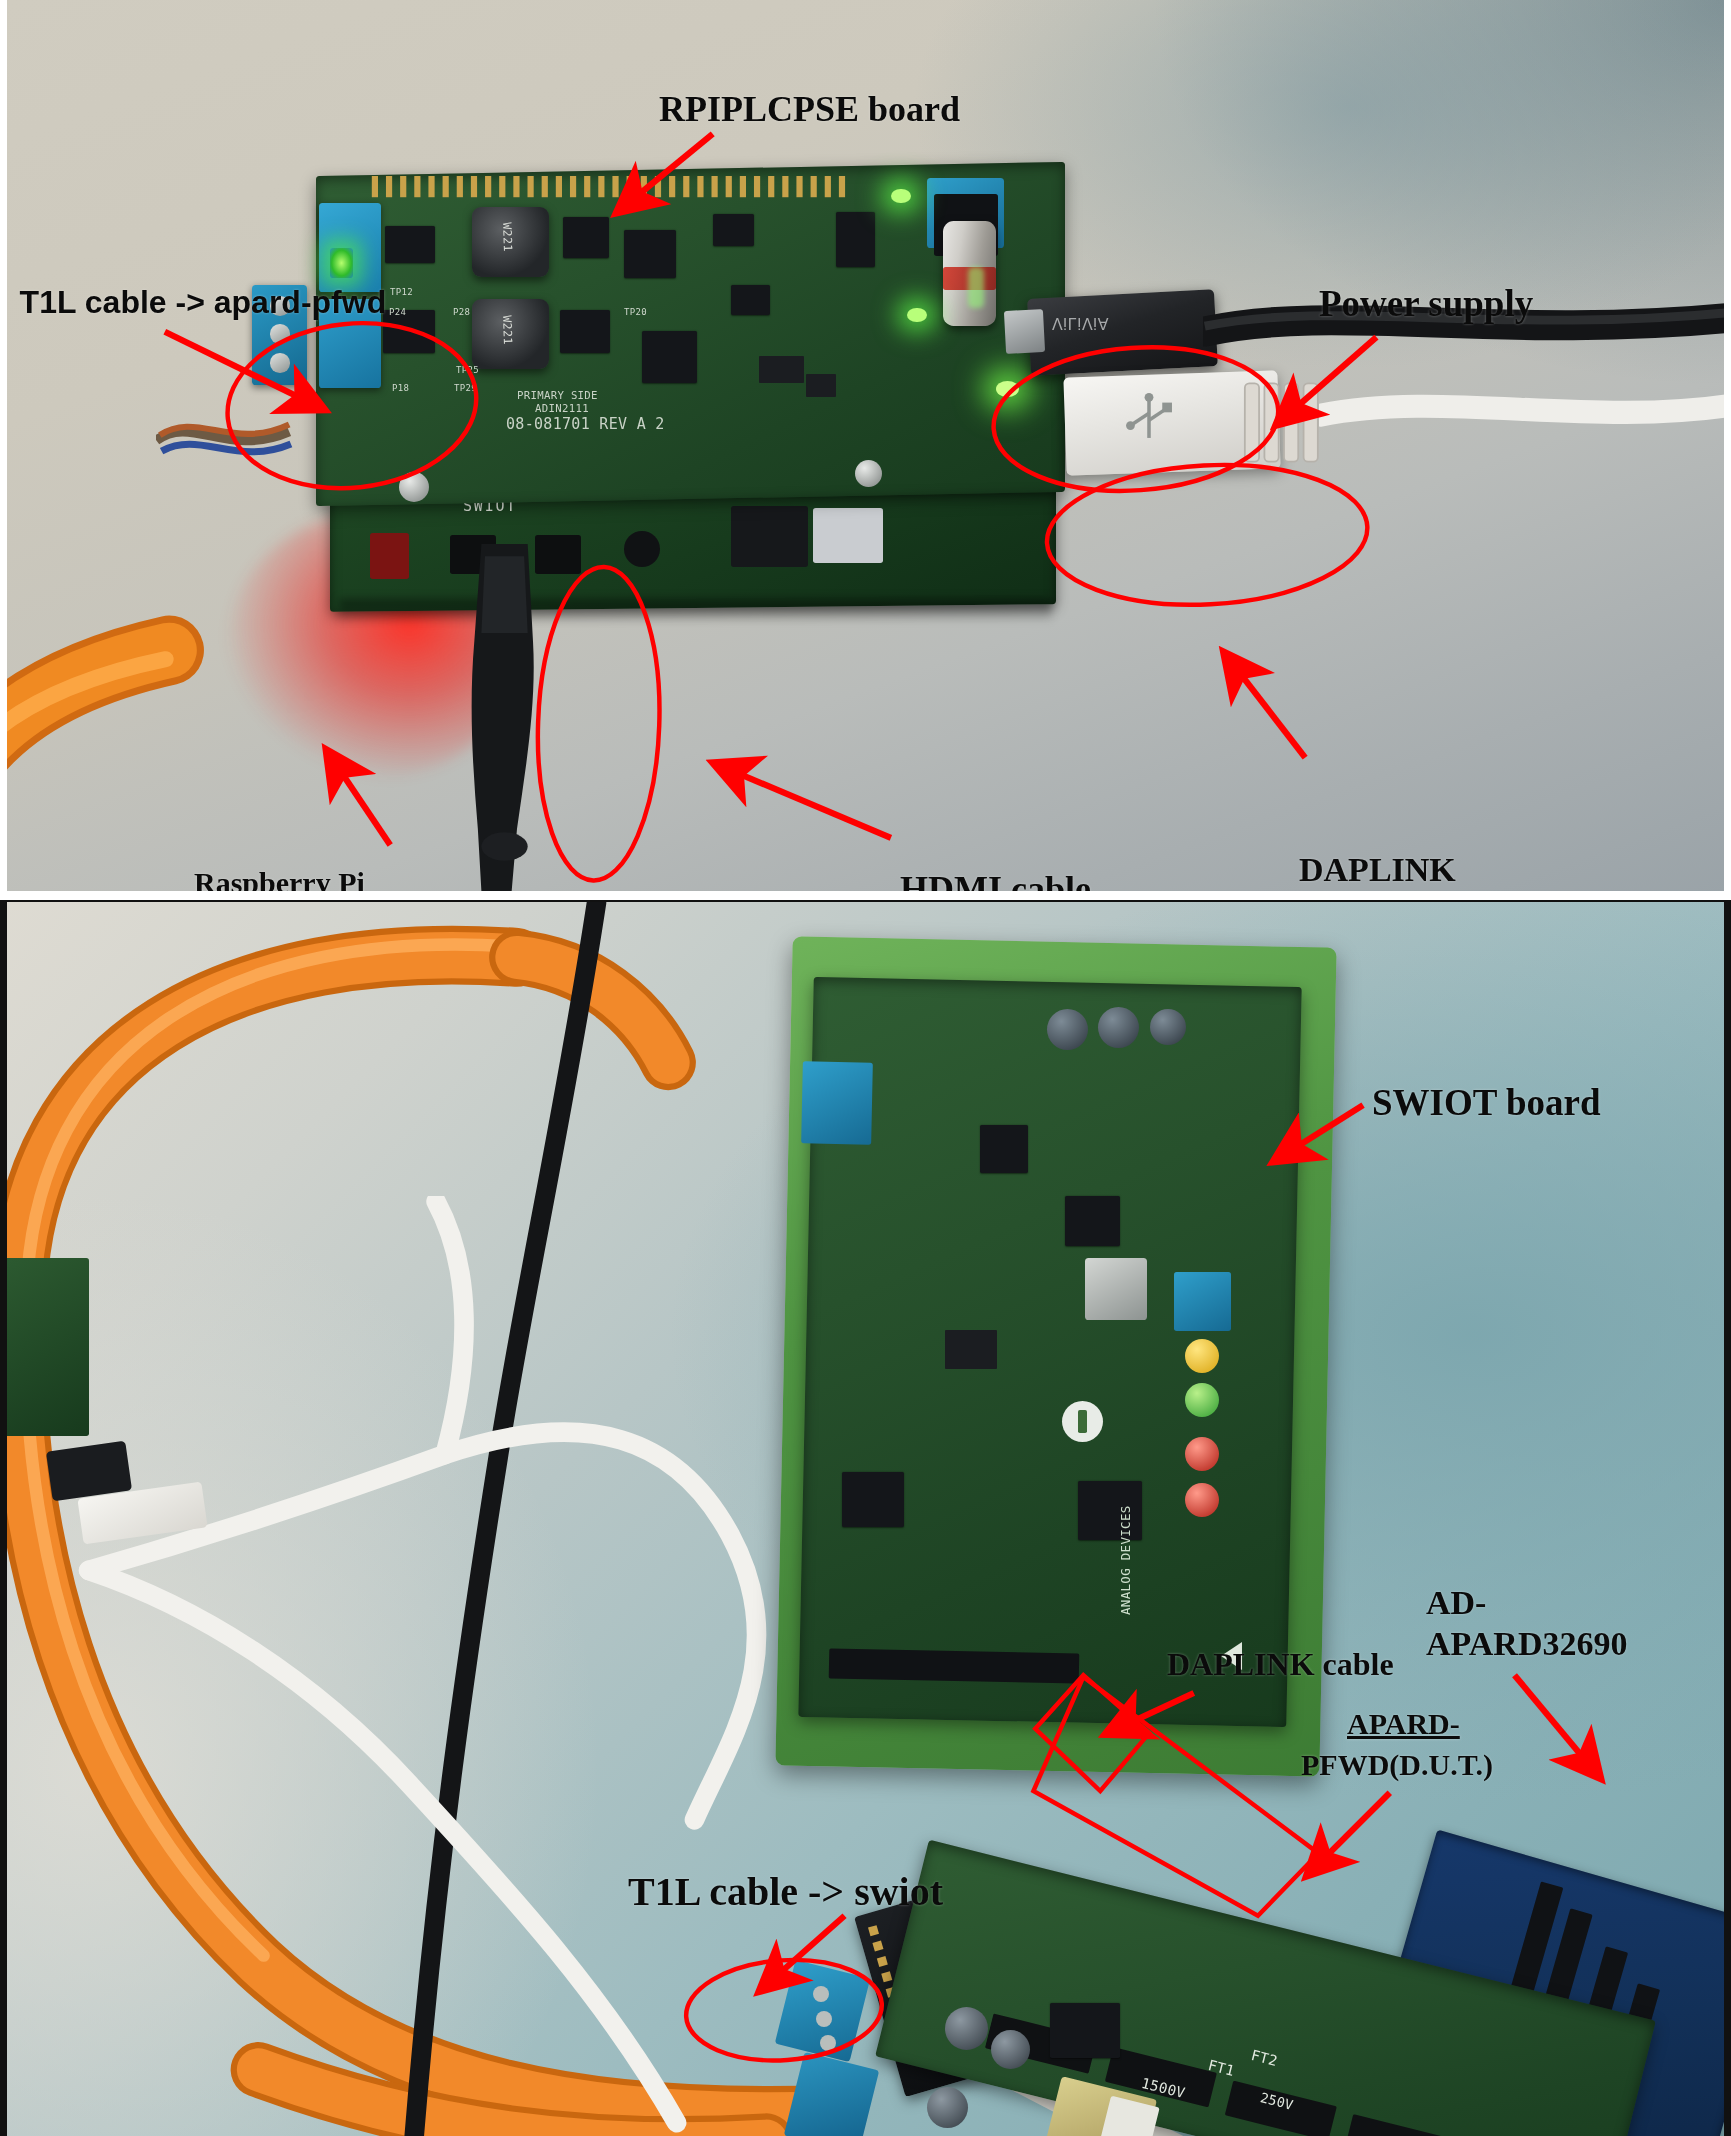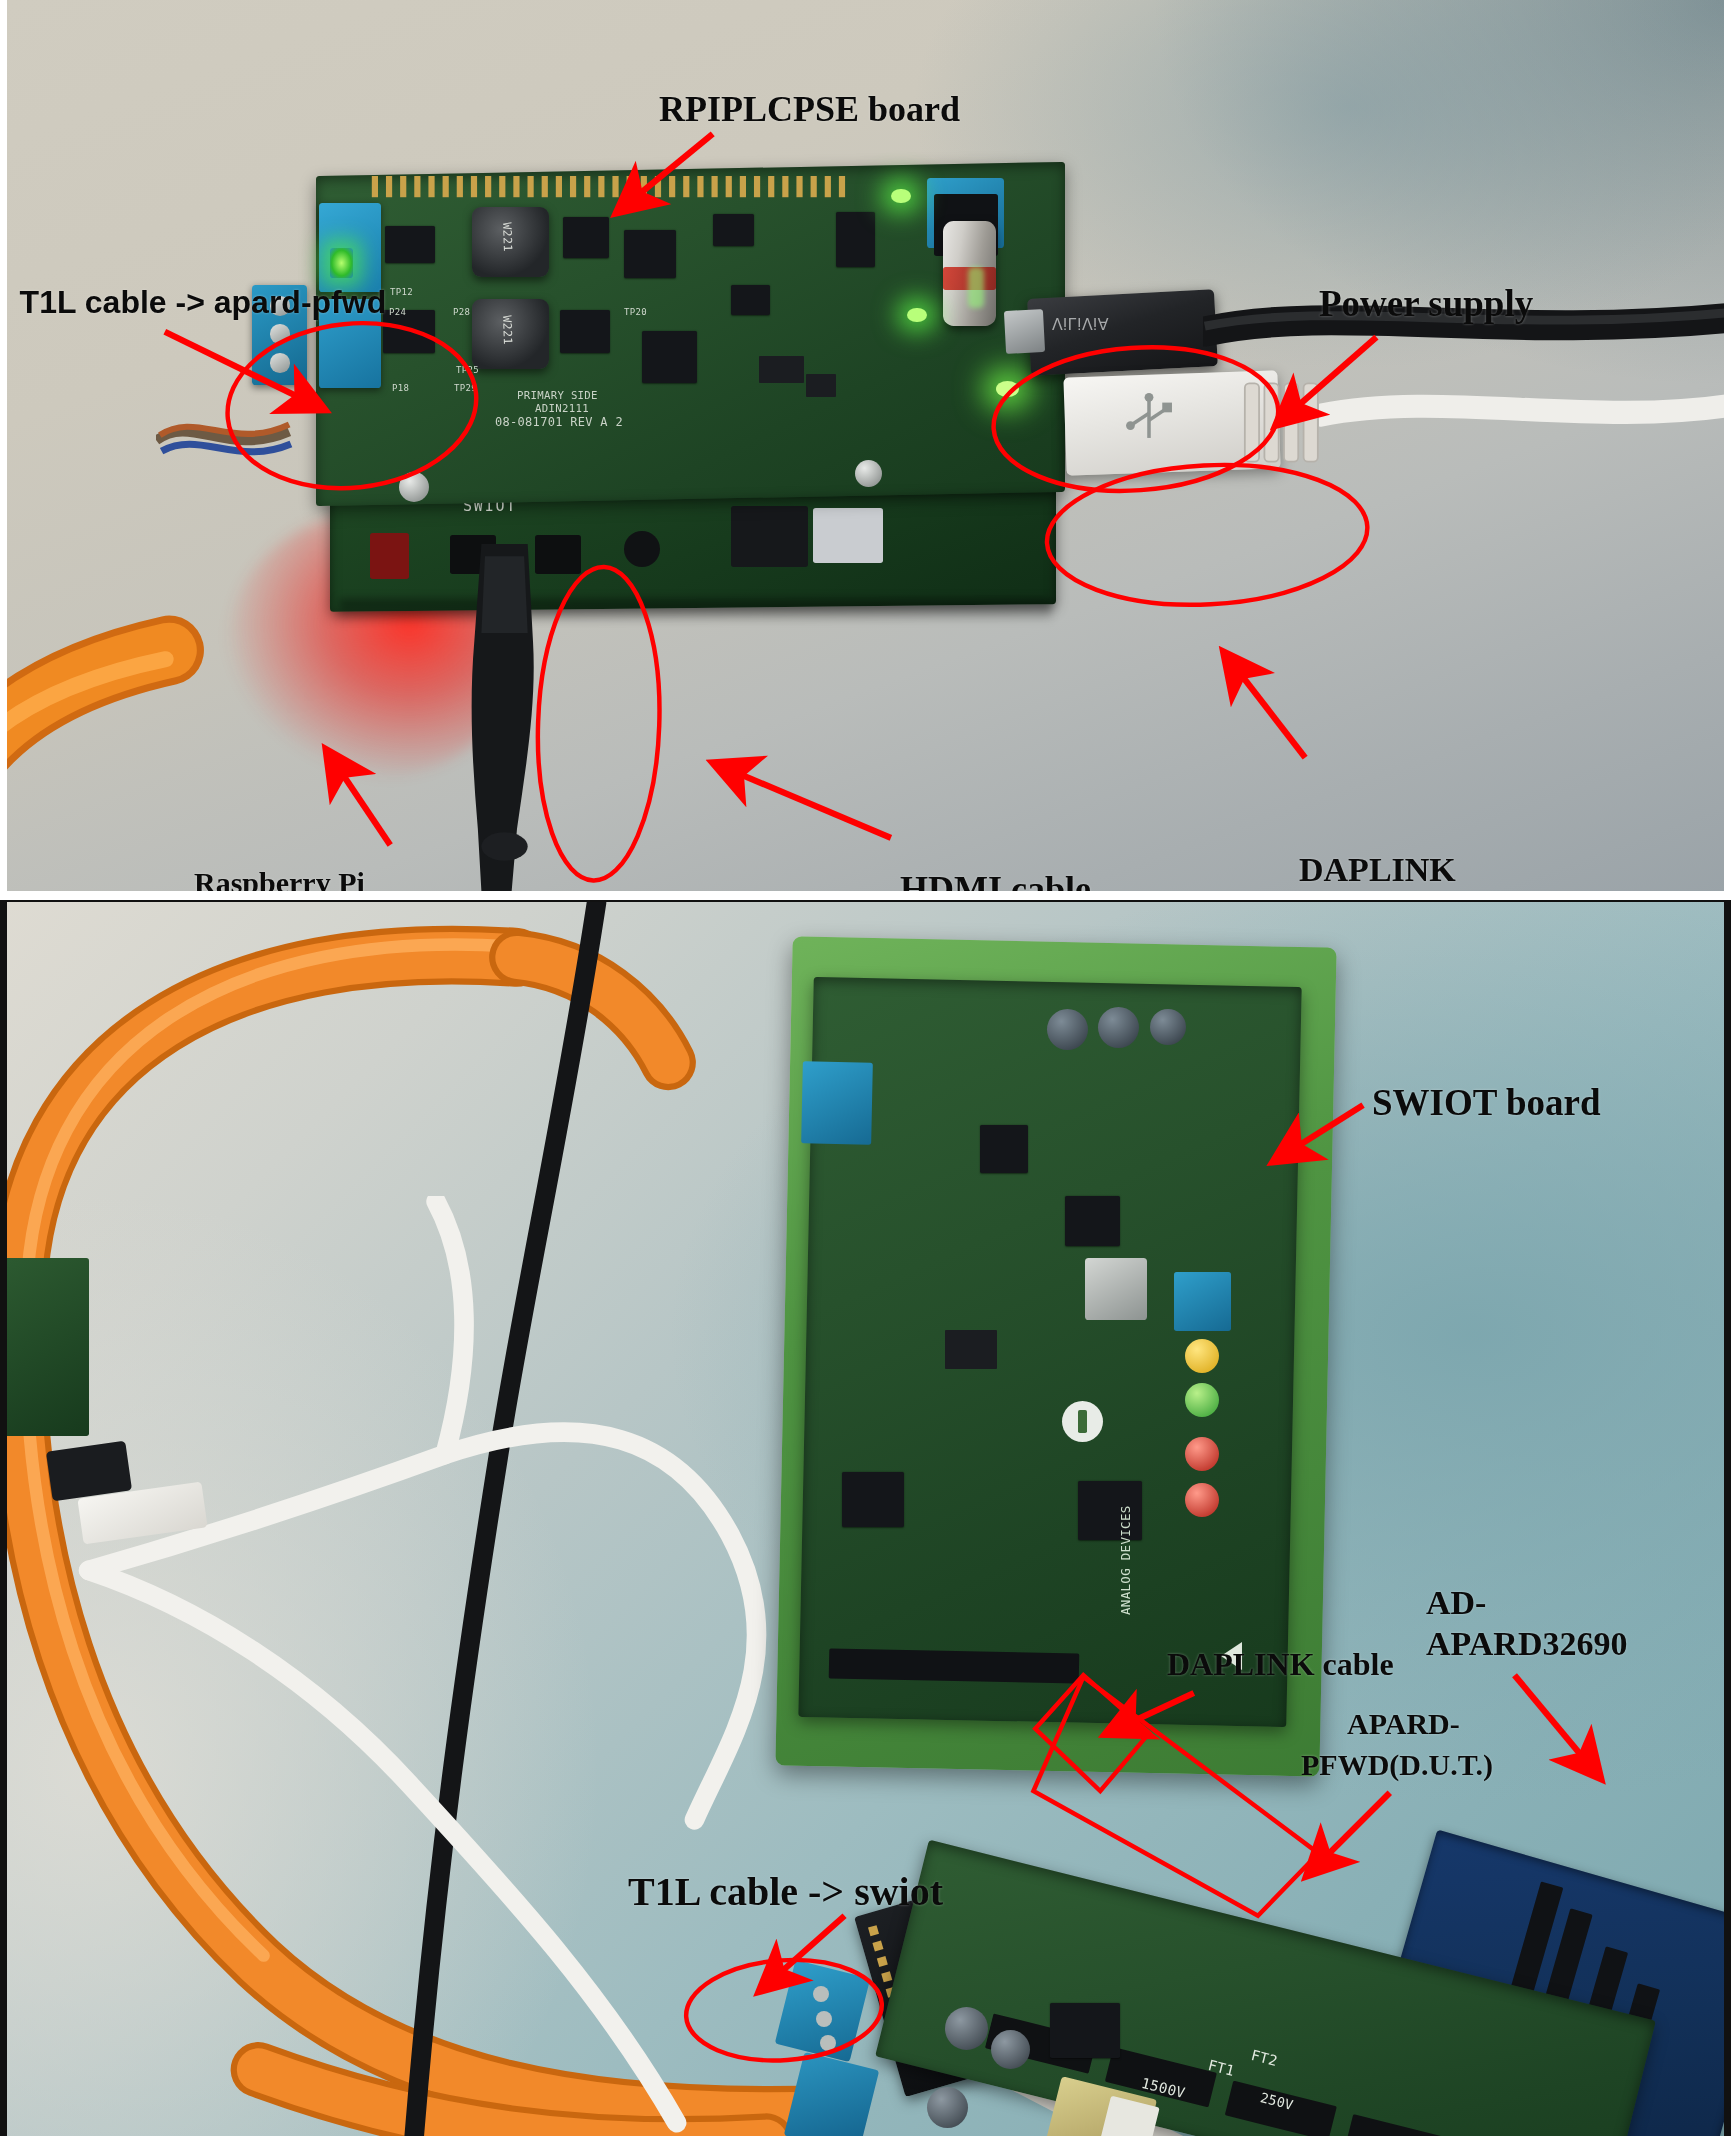--- a/index.html
+++ b/index.html
@@ -162,21 +162,21 @@
                 box-shadow:0 3.6px 9px rgba(0,0,0,.5);"></div>
     <div style="position:absolute;left:943px;top:267px;width:53px;height:23px;background:linear-gradient(100deg,#d23a2c,#8c211a);border-radius:2.7px;opacity:.92;"></div>
 
     <div class="led" style="left:891px;top:189px;width:19.6px;height:14.3px;background:#b8ff7a;box-shadow:0 0 23px 10.7px rgba(90,240,70,.75);"></div>
     <div class="led" style="left:907px;top:308px;width:19.6px;height:14.3px;background:#b8ff7a;box-shadow:0 0 23px 10.7px rgba(90,240,70,.75);"></div>
     <div class="led" style="left:996px;top:381px;width:23px;height:16px;background:#ccff8a;box-shadow:0 0 28.5px 13.4px rgba(110,245,70,.8);"></div>
     <div class="led" style="left:968px;top:267px;width:16px;height:41px;background:rgba(150,255,120,.55);filter:blur(2.7px);border-radius:5.3px;"></div>
 
     <div class="silk" style="left:517px;top:389px;font-size:10.7px;color:#c9d3c7;">PRIMARY SIDE</div>
     <div class="silk" style="left:535px;top:402px;font-size:10.7px;color:#c9d3c7;">ADIN2111</div>
-    <div class="silk" style="left:495px;top:415px;font-size:12px;color:#c9d3c7;">08-081701 REV A 2</div>
+    <div class="silk" style="left:506px;top:415px;font-size:15px;color:#c9d3c7;">08-081701 REV A 2</div>
     <div class="silk" style="left:390px;top:287px;font-size:9px;">TP12</div>
     <div class="silk" style="left:389px;top:307px;font-size:9px;">P24</div>
     <div class="silk" style="left:453px;top:307px;font-size:9px;">P28</div>
     <div class="silk" style="left:392px;top:383px;font-size:9px;">P18</div>
     <div class="silk" style="left:454px;top:383px;font-size:9px;">TP29</div>
     <div class="silk" style="left:456px;top:365px;font-size:9px;">TP25</div>
     <div class="silk" style="left:624px;top:307px;font-size:9px;">TP20</div>
 
     <div style="position:absolute;left:399px;top:472px;width:30px;height:30px;border-radius:50%;background:radial-gradient(circle at 35% 30%, #e8eae8, #7c817f);"></div>
     <div style="position:absolute;left:855px;top:460px;width:27px;height:27px;border-radius:50%;background:radial-gradient(circle at 35% 30%, #e8eae8, #7c817f);"></div>
@@ -374,21 +374,21 @@
     <div style="position:absolute;left:820px;top:1133px;width:16px;height:16px;border-radius:50%;background:#b9bebc;"></div>
 
     <div class="panel-frame-l" style="background:#111;"></div>
     <div class="panel-frame-r" style="background:#111;"></div>
   </div>
 
   <div class="lbl lbl-serif" style="position:absolute;left:1372px;top:1082px;font-size:37px;z-index:6;">SWIOT board</div>
   <div class="lbl lbl-serif" style="position:absolute;left:1426px;top:1584px;font-size:34px;z-index:6;">AD-</div>
   <div class="lbl lbl-serif" style="position:absolute;left:1426px;top:1625px;font-size:34px;z-index:6;">APARD32690</div>
   <div class="lbl lbl-serif" style="position:absolute;left:1167px;top:1647px;font-size:32px;z-index:6;">DAPLINK cable</div>
-  <div class="lbl lbl-serif" style="position:absolute;left:1347px;top:1707px;font-size:30px;z-index:6;">APARD-</div>
+  <div class="lbl lbl-serif" style="position:absolute;left:1347px;top:1707px;font-size:30px;z-index:6;text-decoration:underline;">APARD-</div>
   <div class="lbl lbl-serif" style="position:absolute;left:1301px;top:1748px;font-size:30px;z-index:6;">PFWD(D.U.T.)</div>
   <div class="lbl lbl-serif" style="position:absolute;left:628px;top:1870px;font-size:40px;z-index:6;">T1L cable -&gt; swiot</div>
 
   <svg class="anno-svg" viewBox="0 0 1943 2398">
     <defs>
       <marker id="ah" markerWidth="9" markerHeight="9" refX="6.2" refY="4.5" orient="auto">
         <path d="M0,0 L9,4.5 L0,9 L2.3,4.5 Z" fill="#ff0000"></path>
       </marker>
     </defs>
 

